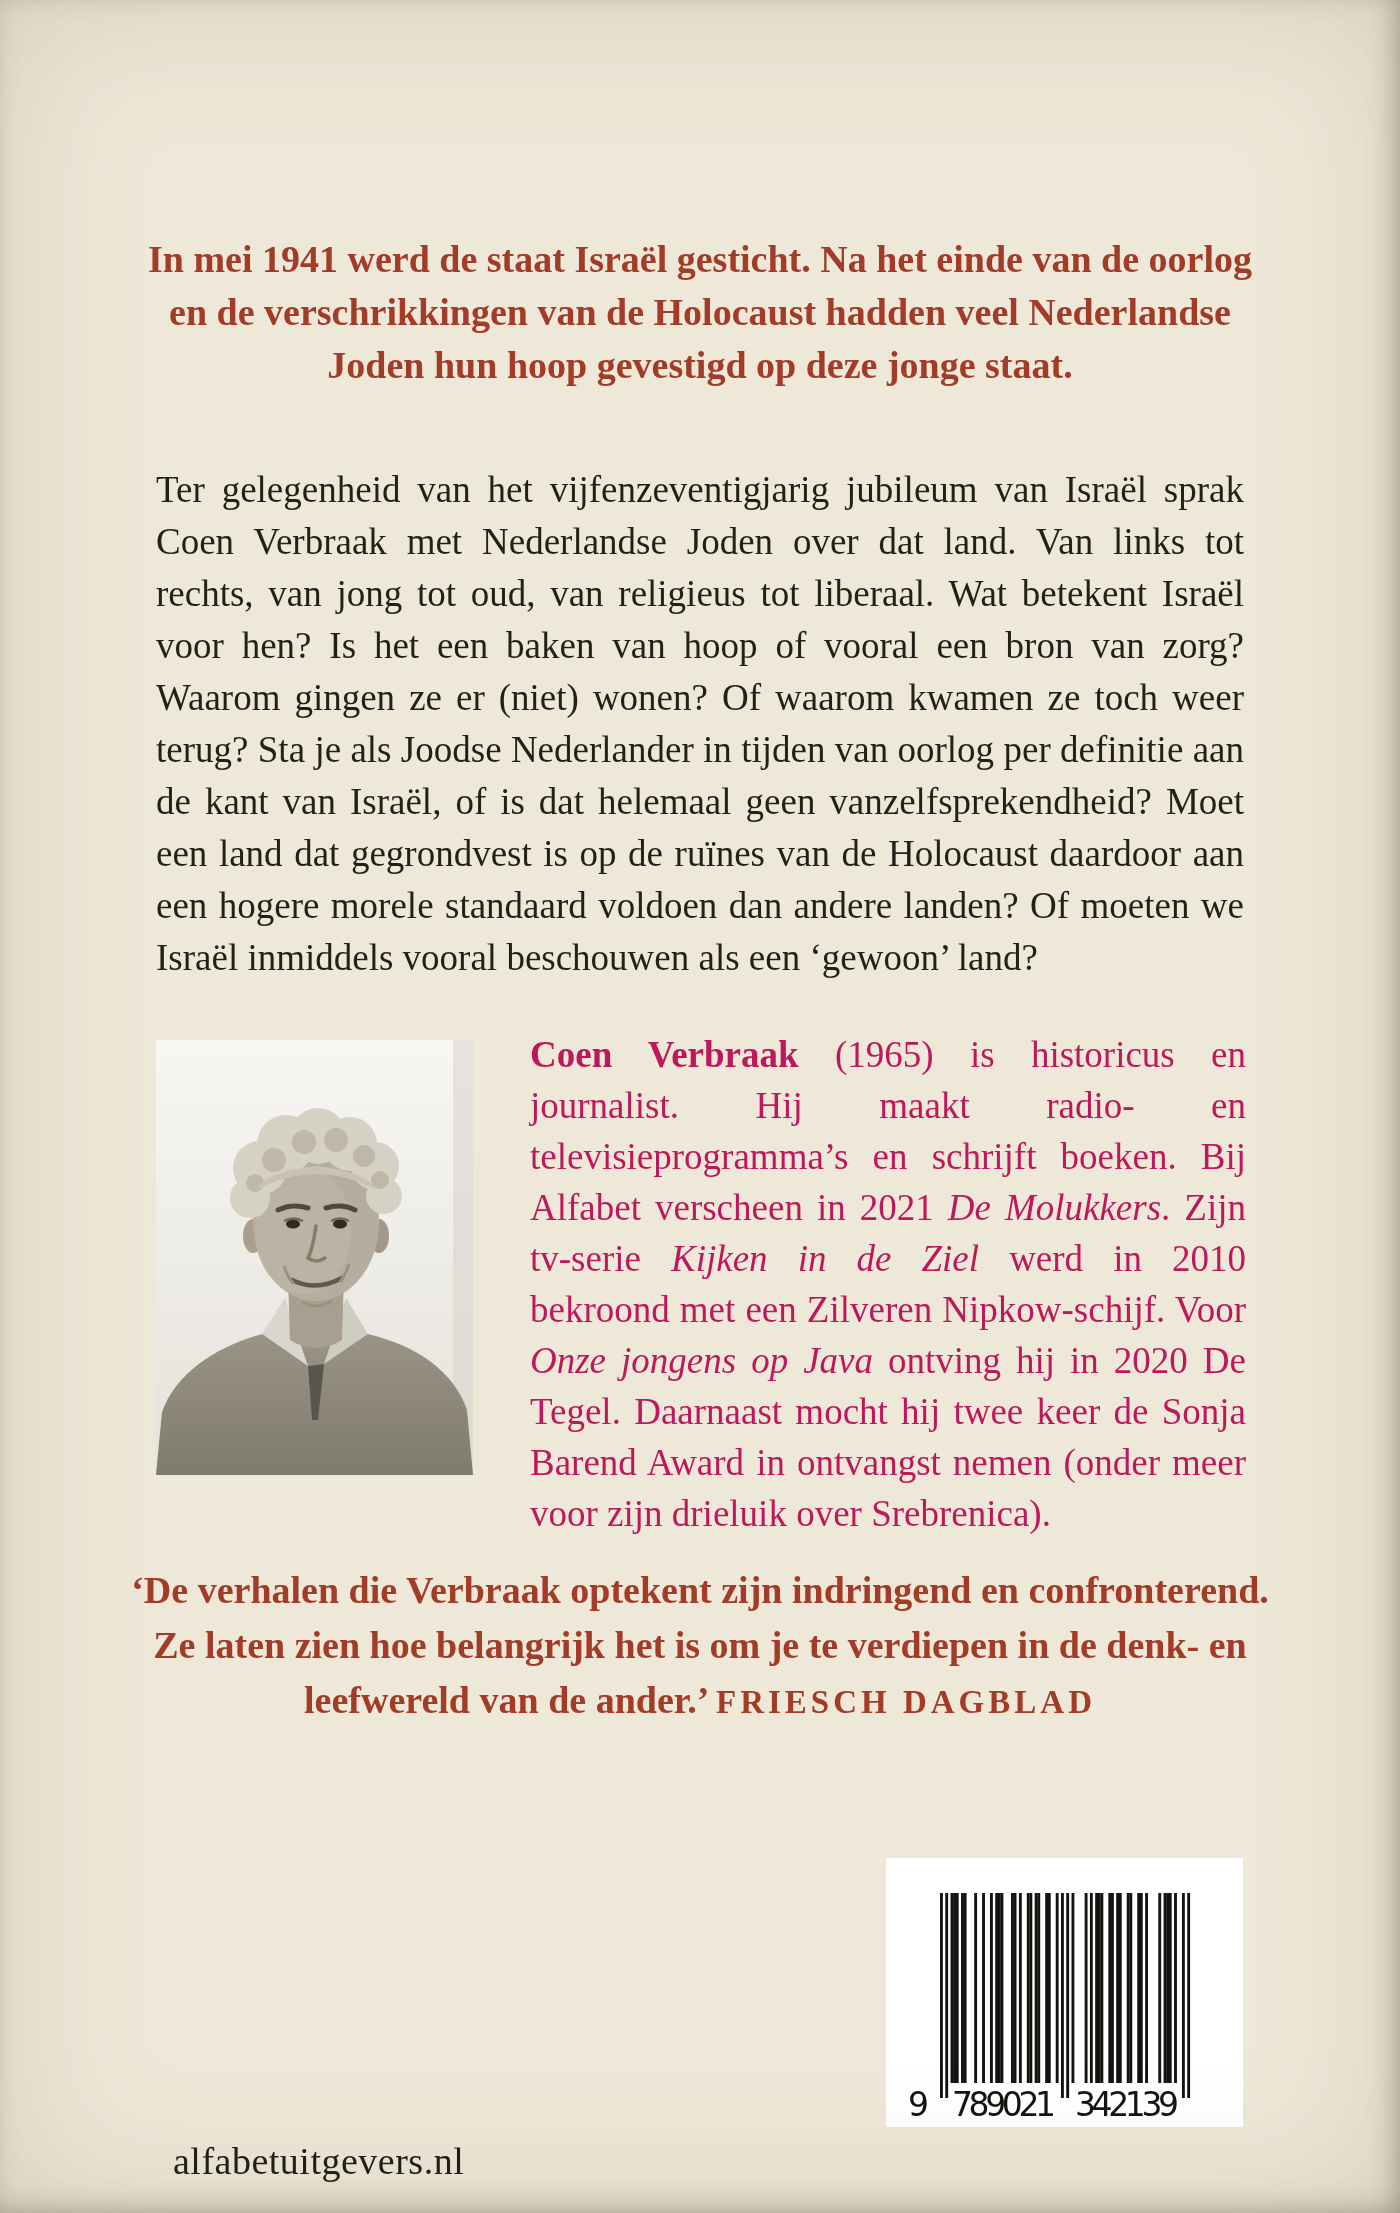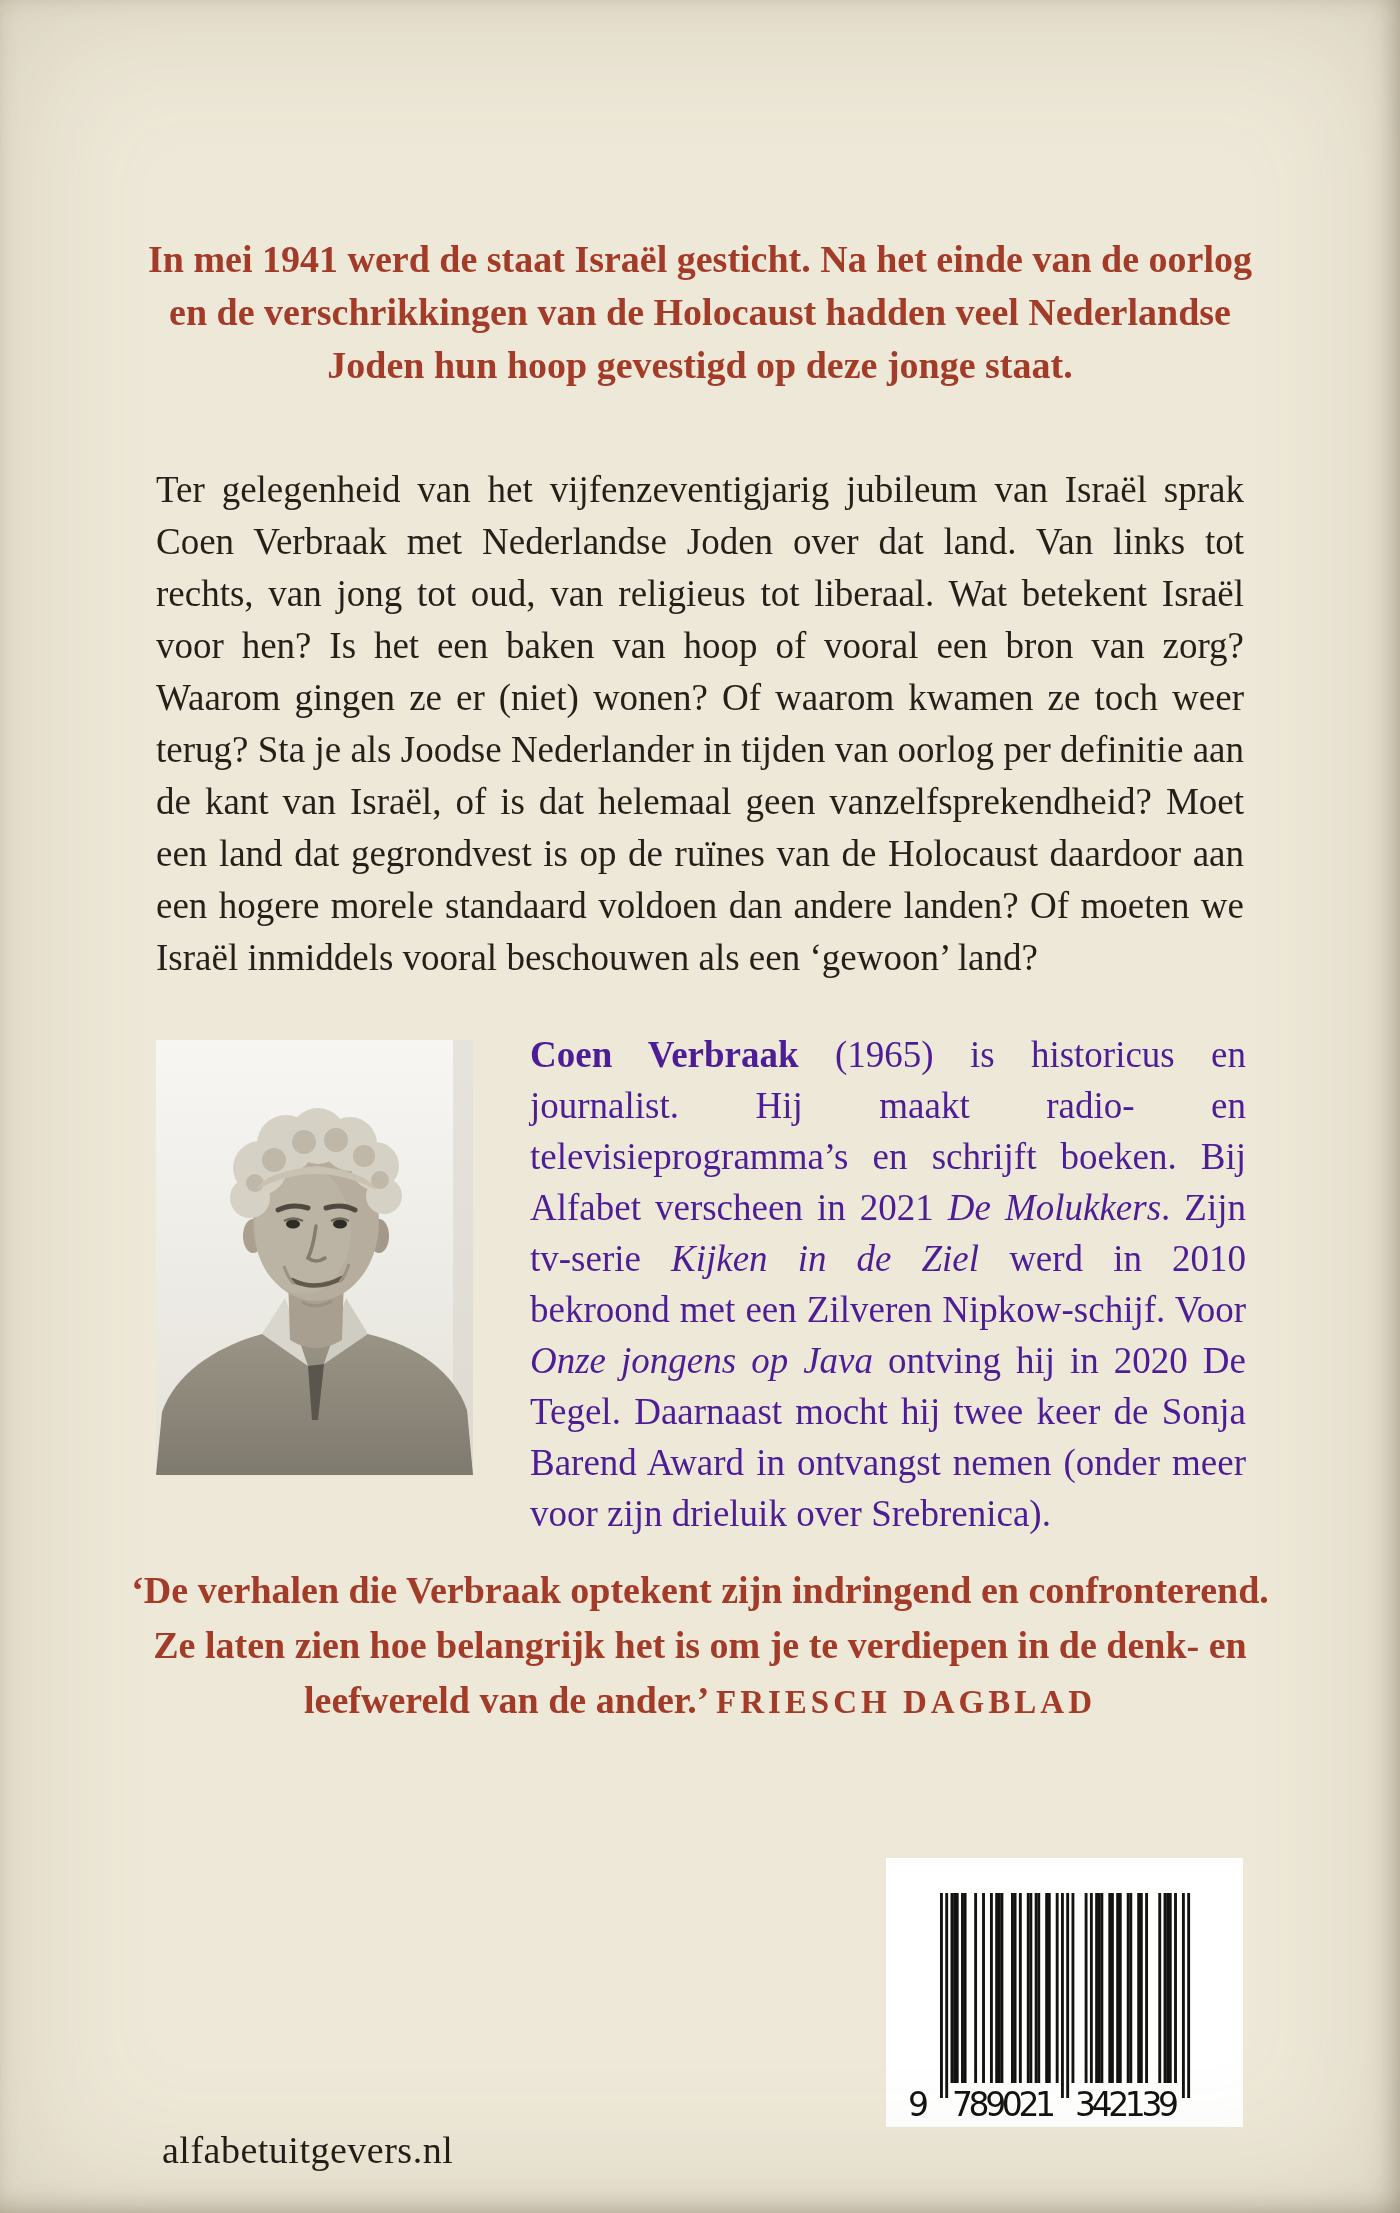--- a/index.html
+++ b/index.html
@@ -25,39 +25,39 @@
     position:absolute;left:156px;top:464px;width:1088px;margin:0;
     font-size:37px;line-height:52px;text-align:justify;color:#241F19;
   }
   .photo{
     position:absolute;left:156px;top:1040px;width:317px;height:435px;
     background:#f4f3f0;overflow:hidden;
   }
   .photo svg{display:block;width:100%;height:100%;}
   .bio{
     position:absolute;left:530px;top:1029px;width:716px;margin:0;
-    font-size:37px;line-height:51px;text-align:justify;color:#4c1d95;
+    font-size:37px;line-height:51px;text-align:justify;color:#be185d;
   }
   .bio b{font-weight:700;}
   .bio i{font-style:italic;}
   .quote{
     position:absolute;left:130px;top:1563px;width:1140px;margin:0;
     font-size:38px;line-height:55px;font-weight:700;
     text-align:center;color:#A23C28;
   }
   .quote-source{
     font-size:33px;letter-spacing:4px;font-weight:700;
   }
   .barcode-box{
     position:absolute;left:886px;top:1858px;width:357px;height:269px;
     background:#ffffff;
   }
   .barcode-box svg{display:block;width:100%;height:100%;}
   .publisher{
-    position:absolute;left:157px;top:2122px;margin:5px;
+    position:absolute;left:157px;top:2122px;margin:16px;
     font-size:38px;line-height:46px;color:#1F1B15;letter-spacing:.5px;
   }
 </style>
 </head>
 <body>
 
 <div>
 
   <p class="intro">In mei 1941 werd de staat Israël gesticht. Na het einde van de oorlog en de verschrikkingen van de Holocaust hadden veel Nederlandse Joden hun hoop gevestigd op deze jonge staat.</p>
 

